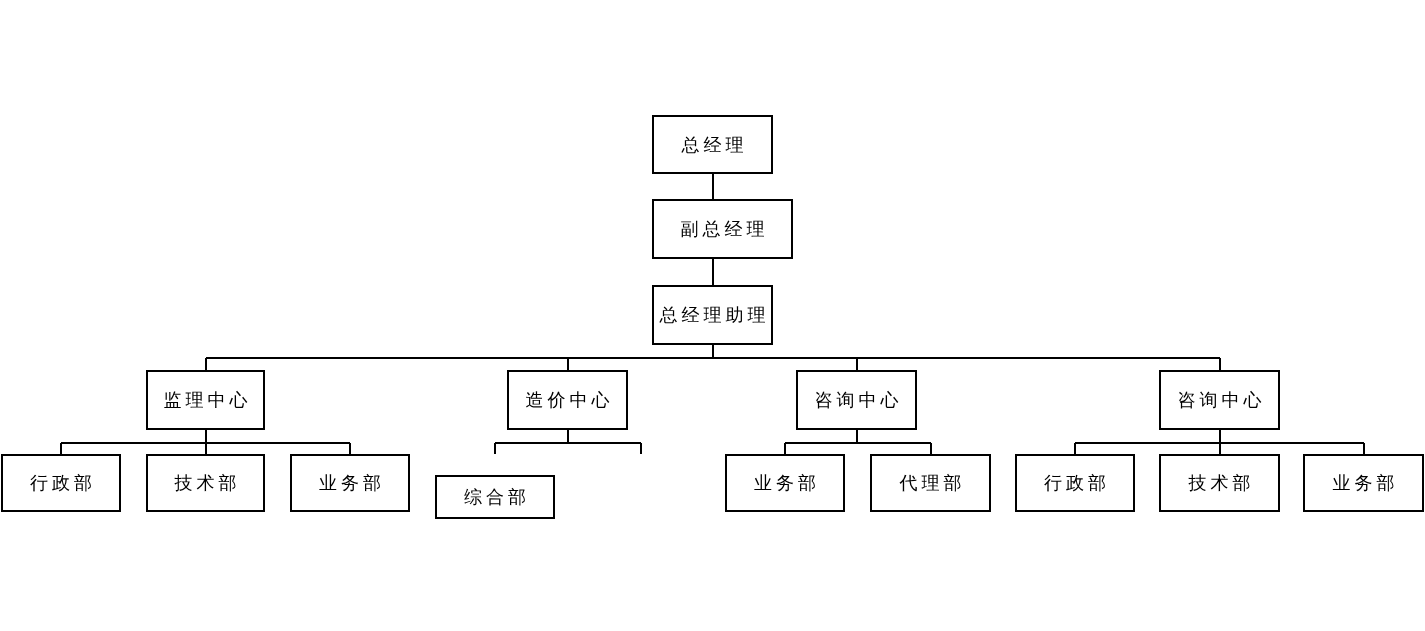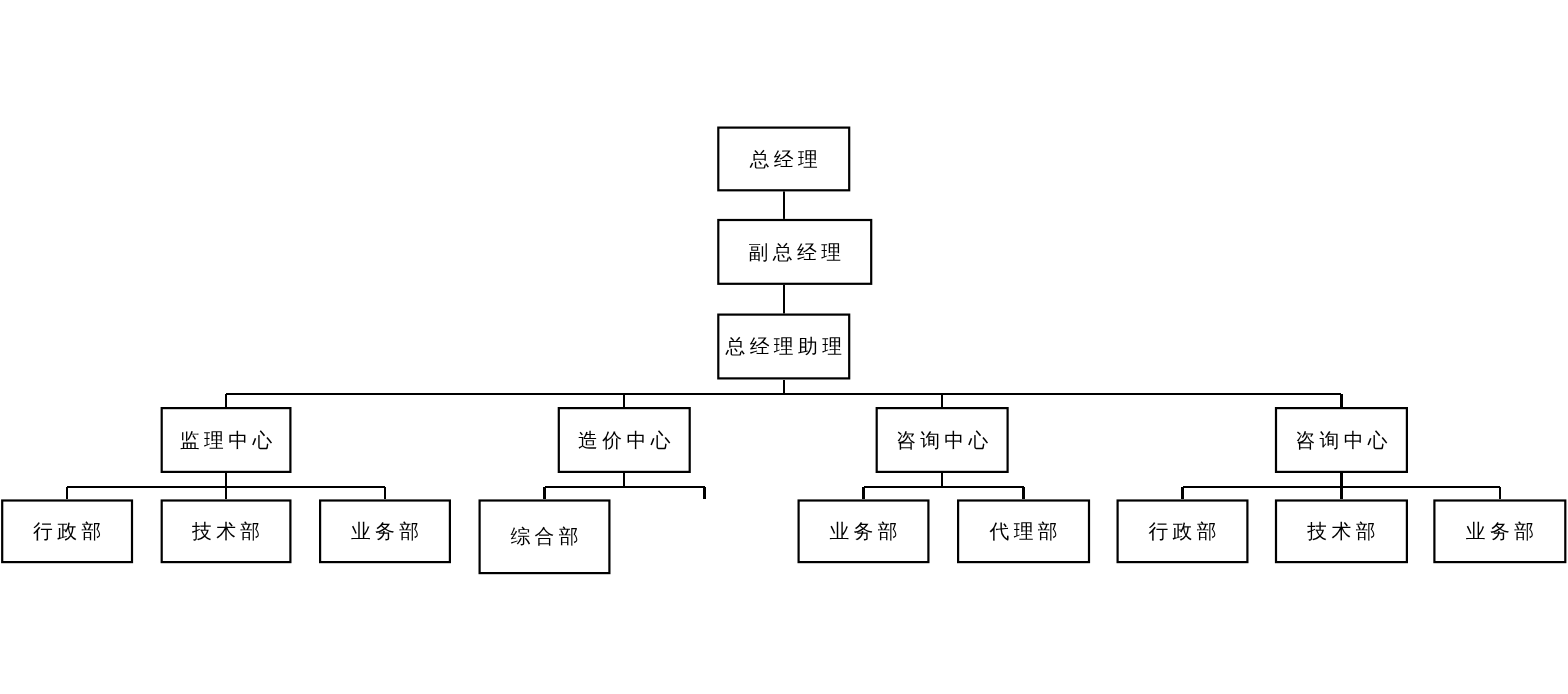--- a/index.html
+++ b/index.html
@@ -90,21 +90,21 @@
 
   <div class="node" style="left:1px; top:454px; width:120px; height:58px">
     <span class="lbl">行政部</span>
   </div>
   <div class="node" style="left:146px; top:454px; width:119px; height:58px">
     <span class="lbl">技术部</span>
   </div>
   <div class="node" style="left:290px; top:454px; width:120px; height:58px">
     <span class="lbl">业务部</span>
   </div>
-  <div class="node" style="left:435px; top:454px; width:120px; height:68px">
+  <div class="node" style="left:435px; top:475px; width:120px; height:44px">
     <span class="lbl">综合部</span>
   </div>
   <div class="node" style="left:725px; top:454px; width:120px; height:58px">
     <span class="lbl">业务部</span>
   </div>
   <div class="node" style="left:870px; top:454px; width:121px; height:58px">
     <span class="lbl">代理部</span>
   </div>
   <div class="node" style="left:1015px; top:454px; width:120px; height:58px">
     <span class="lbl">行政部</span>

